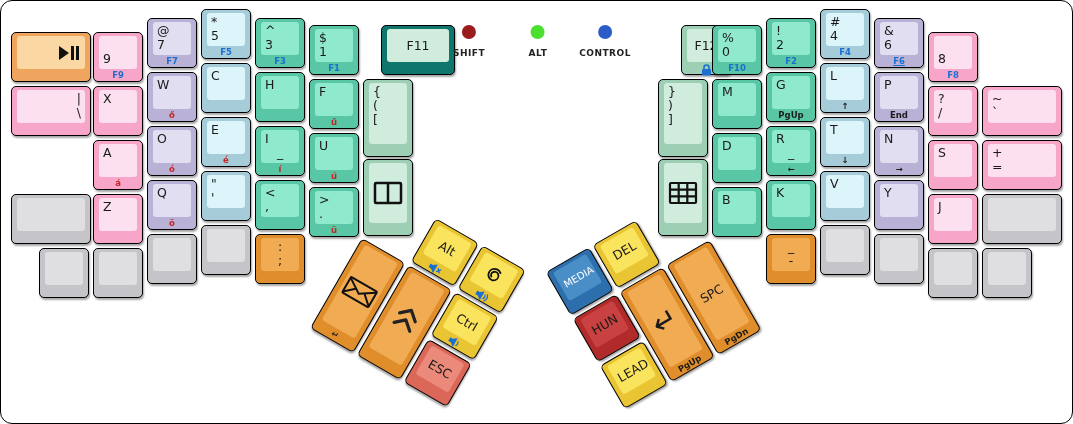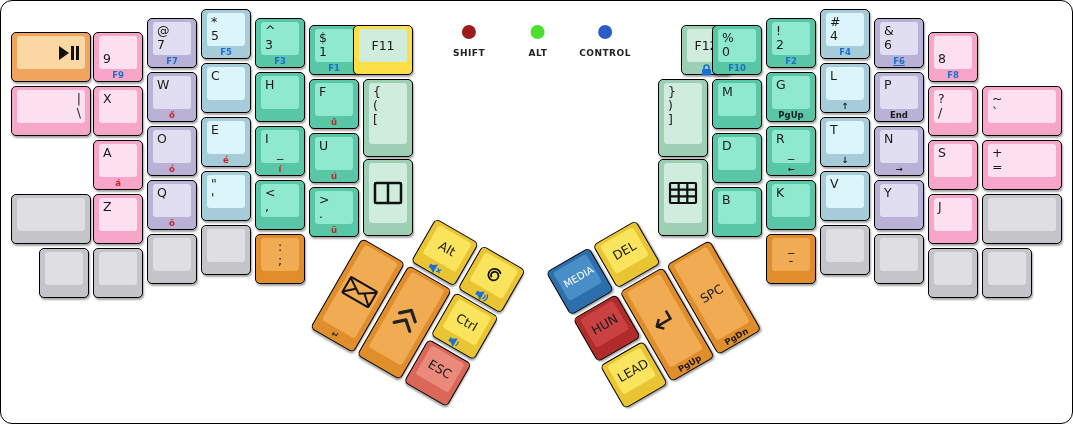--- a/index.html
+++ b/index.html
@@ -207,21 +207,21 @@
     </div>
     <div class="key" style="left: 308px; top: 186px; width: 50px; height: 50px; background: rgb(89, 199, 166);">
       <div class="face" style="background: rgb(143, 233, 205);">
         <div class="rows">
           <div class="row">&gt;</div>
           <div class="row">.</div>
         </div>
       </div>
       <div class="front" style="color: rgb(196, 37, 37);">ü</div>
     </div>
-    <div class="key" style="left: 352px; top: 24px; width: 60px; height: 50px; background: #fde047;">
+    <div class="key" style="left: 380px; top: 24px; width: 74px; height: 50px; background: #0f766e;">
       <div class="face" style="background: rgb(207, 236, 220);">
         <div class="rows ctr">
           <div class="row">F11</div>
         </div>
       </div>
     </div>
     <div class="key" style="left: 362px; top: 78px; width: 50px; height: 78px; background: rgb(156, 207, 180);">
       <div class="face" style="background: rgb(207, 236, 220);">
         <div class="rows">
           <div class="row">{</div>

